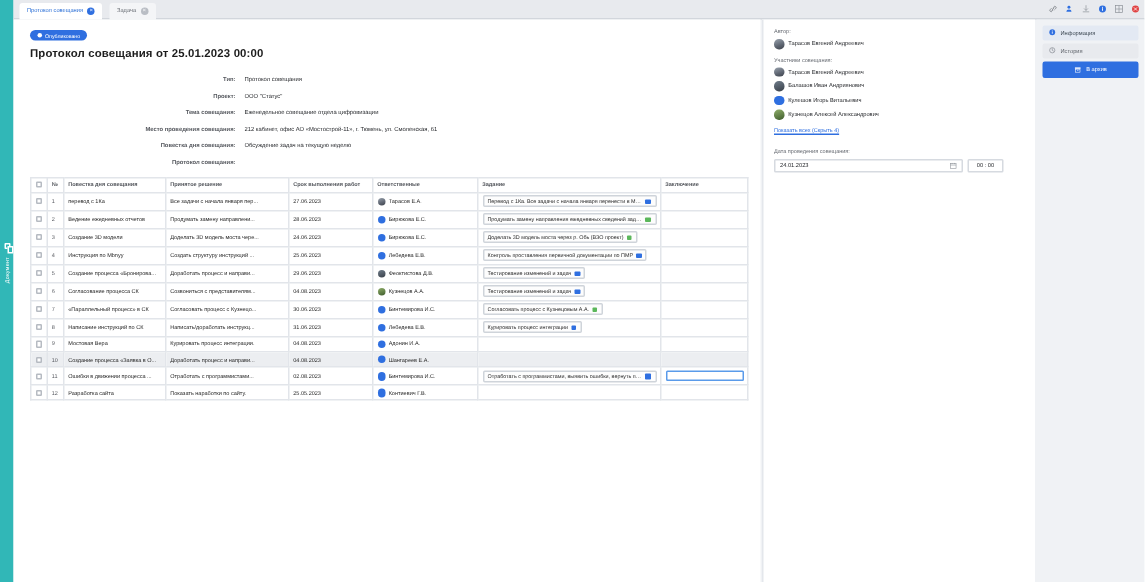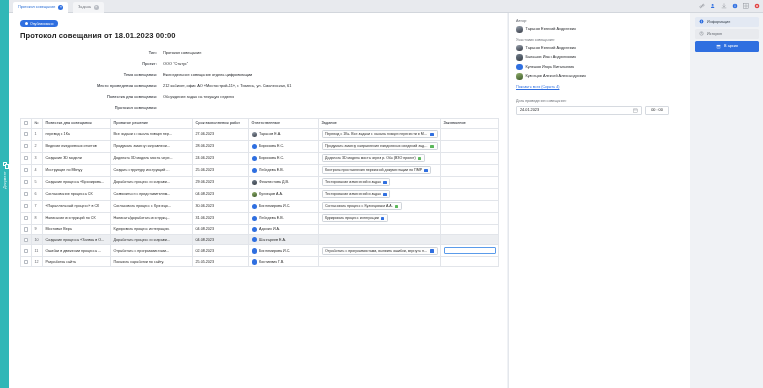--- a/index.html
+++ b/index.html
@@ -254,21 +254,21 @@
     </div>
   </div>
 
   <div class="doc">
 
     <div class="badge">
       <span class="badge-dot"></span>
       <span>Опубликовано</span>
     </div>
 
-    <div class="doc-title">Протокол совещания от 18.01.2023 00:00</div>
+    <div class="doc-title">Протокол совещания от 25.01.2023 00:00</div>
 
     <div class="form">
       <div class="frow">
         <div class="flabel">Тип:</div>
         <div class="fvalue">Протокол совещания</div>
       </div>
       <div class="frow">
         <div class="flabel">Проект:</div>
         <div class="fvalue">ООО "Статус"</div>
       </div>

